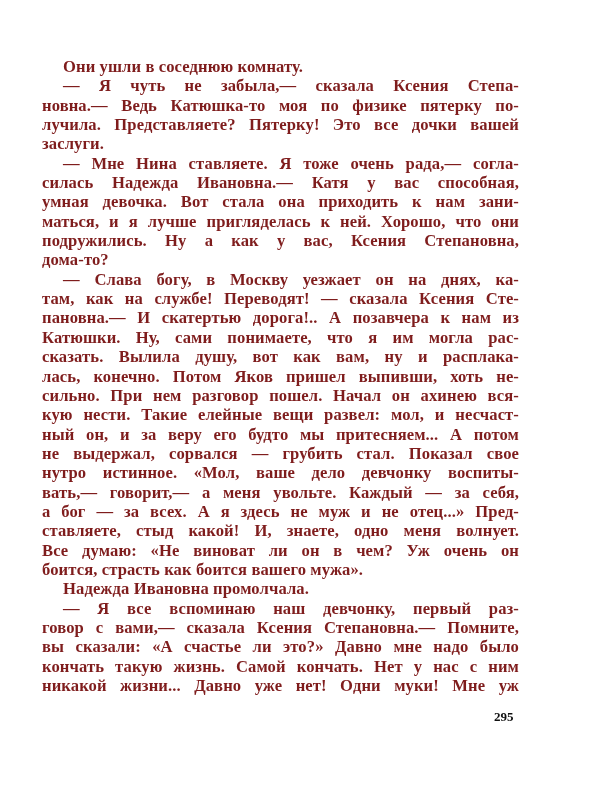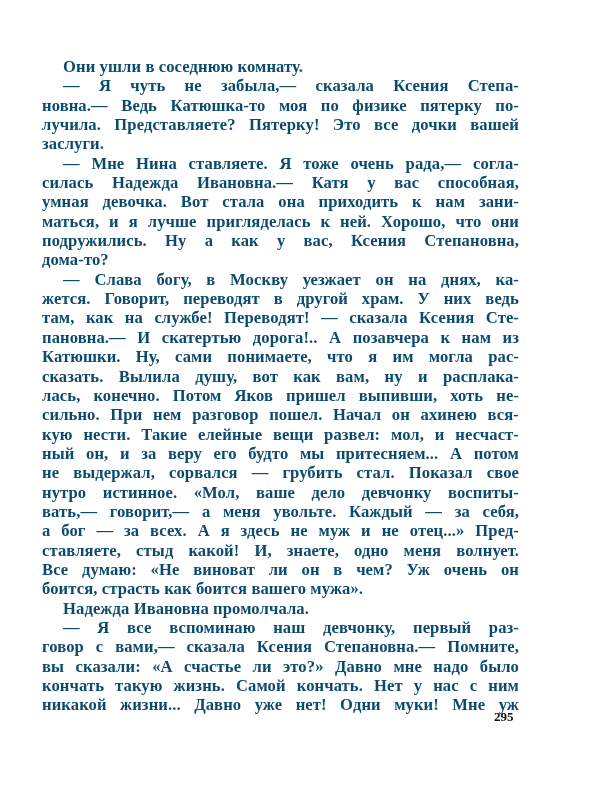--- a/index.html
+++ b/index.html
@@ -20,21 +20,21 @@
     background: #ffffff;
   }
   .text-block {
     position: absolute;
     left: 42px;
     top: 57px;
     width: 477px;
     font-family: "Liberation Serif", "DejaVu Serif", serif;
     font-size: 16.6px;
     font-weight: bold;
-    color: #0c4a6e;
+    color: #7f1d1d;
   }
   .line {
     height: 19.35px;
     line-height: 19.35px;
     white-space: nowrap;
     text-align: justify;
     text-align-last: justify;
     letter-spacing: 0.1px;
   }
   .line.indent {
@@ -63,21 +63,20 @@
     <div class="line">новна.— Ведь Катюшка-то моя по физике пятерку по-</div>
     <div class="line">лучила. Представляете? Пятерку! Это все дочки вашей</div>
     <div class="line last">заслуги.</div>
     <div class="line indent">— Мне Нина ставляете. Я тоже очень рада,— согла-</div>
     <div class="line">силась Надежда Ивановна.— Катя у вас способная,</div>
     <div class="line">умная девочка. Вот стала она приходить к нам зани-</div>
     <div class="line">маться, и я лучше пригляделась к ней. Хорошо, что они</div>
     <div class="line">подружились. Ну а как у вас, Ксения Степановна,</div>
     <div class="line last">дома-то?</div>
     <div class="line indent">— Слава богу, в Москву уезжает он на днях, ка-</div>
-    <div class="line">жется. Говорит, переводят в другой храм. У них ведь</div>
     <div class="line">там, как на службе! Переводят! — сказала Ксения Сте-</div>
     <div class="line">пановна.— И скатертью дорога!.. А позавчера к нам из</div>
     <div class="line">Катюшки. Ну, сами понимаете, что я им могла рас-</div>
     <div class="line">сказать. Вылила душу, вот как вам, ну и расплака-</div>
     <div class="line">лась, конечно. Потом Яков пришел выпивши, хоть не-</div>
     <div class="line">сильно. При нем разговор пошел. Начал он ахинею вся-</div>
     <div class="line">кую нести. Такие елейные вещи развел: мол, и несчаст-</div>
     <div class="line">ный он, и за веру его будто мы притесняем... А потом</div>
     <div class="line">не выдержал, сорвался — грубить стал. Показал свое</div>
     <div class="line">нутро истинное. «Мол, ваше дело девчонку воспиты-</div>

